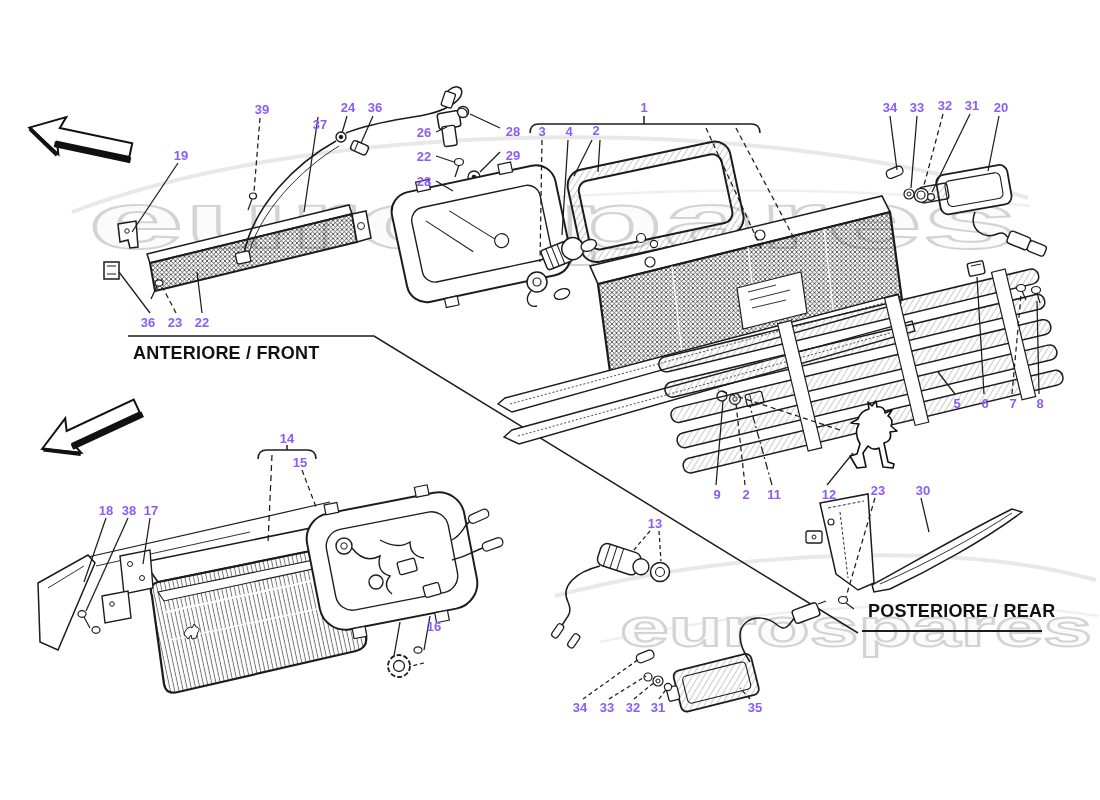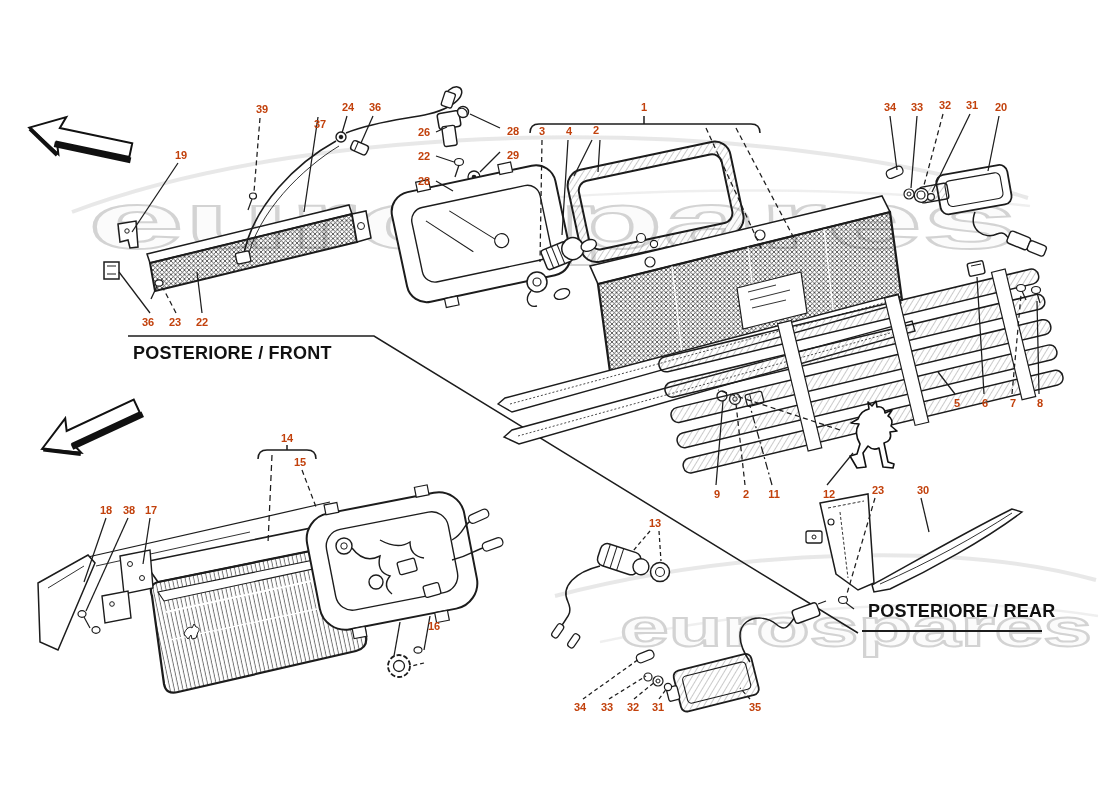--- a/index.html
+++ b/index.html
@@ -1,20 +1,20 @@
 <!DOCTYPE html>
 <html><head>
 <meta charset="utf-8">
 <style>
   html,body{margin:0;padding:0;background:#ffffff;}
   .canvas{position:relative;width:1100px;height:800px;background:#ffffff;overflow:hidden;
           font-family:"Liberation Sans", sans-serif;}
   .canvas svg{position:absolute;left:0;top:0;}
   .part-label{position:absolute;transform:translate(-50%,-50%);font-weight:bold;
-              font-size:11px;color:#c2410c;letter-spacing:0px;white-space:nowrap;text-align:center;}
+              font-size:13px;color:#8b5cf6;letter-spacing:0px;white-space:nowrap;text-align:center;}
   .section-title{position:absolute;font-weight:bold;font-size:18px;color:#111;
                  letter-spacing:0.2px;white-space:nowrap;}
   .wm-text{font-family:"Liberation Sans", sans-serif;font-weight:bold;
            fill:#fbfbfb;stroke:#c9c9c9;stroke-width:2px;}
 </style>
 </head>
 <body>
 
 <div class="canvas">
 
@@ -409,15 +409,15 @@
   <div class="part-label" style="left:129px;top:510px">38</div>
   <div class="part-label" style="left:151px;top:510px">17</div>
   <div class="part-label" style="left:434px;top:626px">16</div>
   <div class="part-label" style="left:655px;top:523px">13</div>
   <div class="part-label" style="left:755px;top:707px">35</div>
   <div class="part-label" style="left:580px;top:707px">34</div>
   <div class="part-label" style="left:607px;top:707px">33</div>
   <div class="part-label" style="left:633px;top:707px">32</div>
   <div class="part-label" style="left:658px;top:707px">31</div>
 
-  <div class="section-title" style="left:133px;top:343px">POSTERIORE / FRONT</div>
+  <div class="section-title" style="left:133px;top:343px">ANTERIORE / FRONT</div>
   <div class="section-title" style="left:868px;top:601px">POSTERIORE / REAR</div>
 </div>
 
 </body></html>

